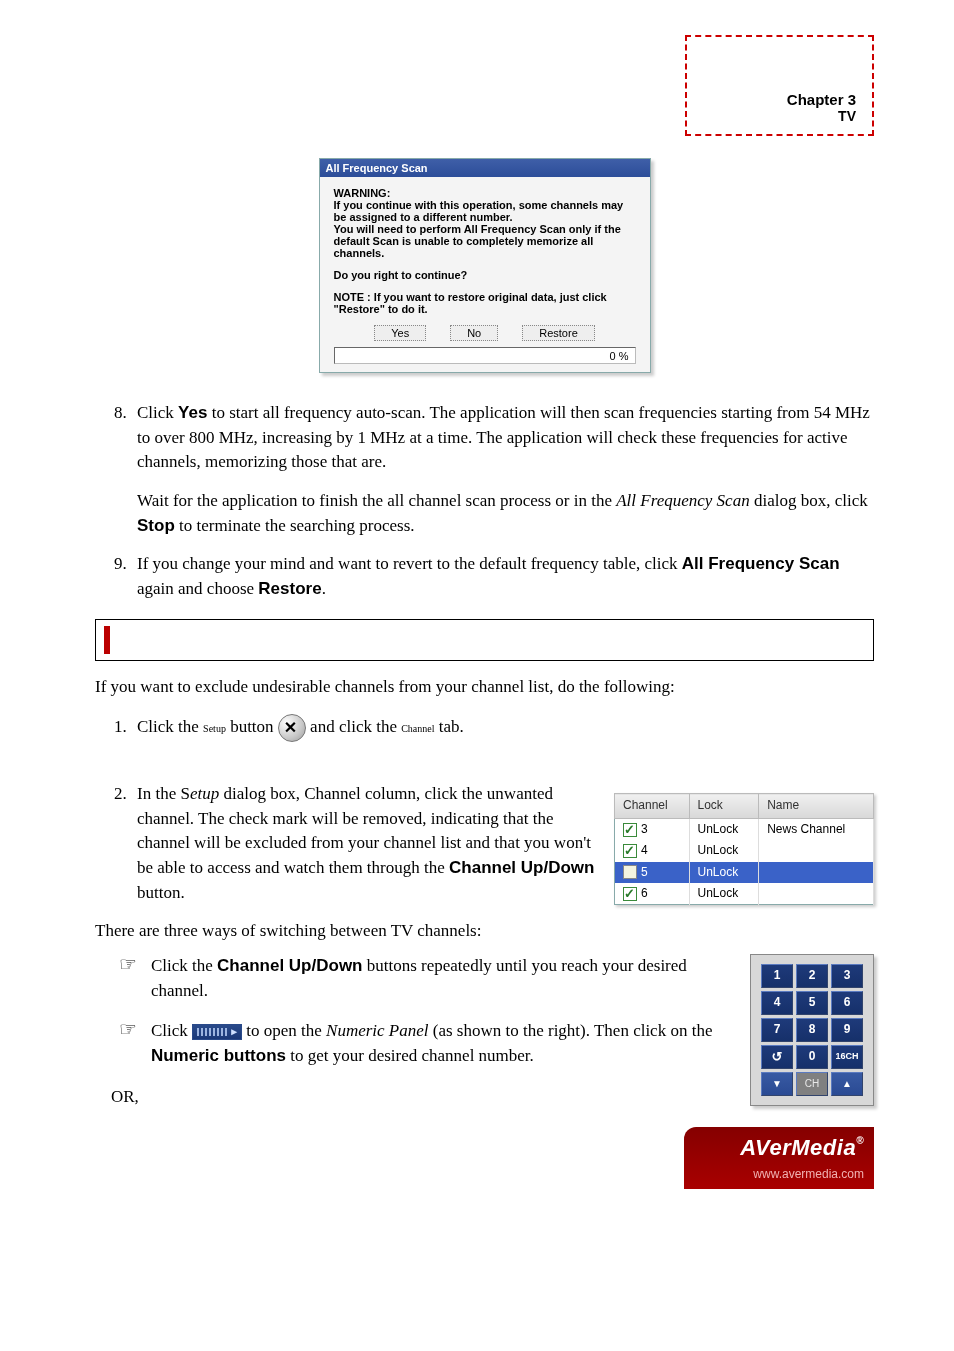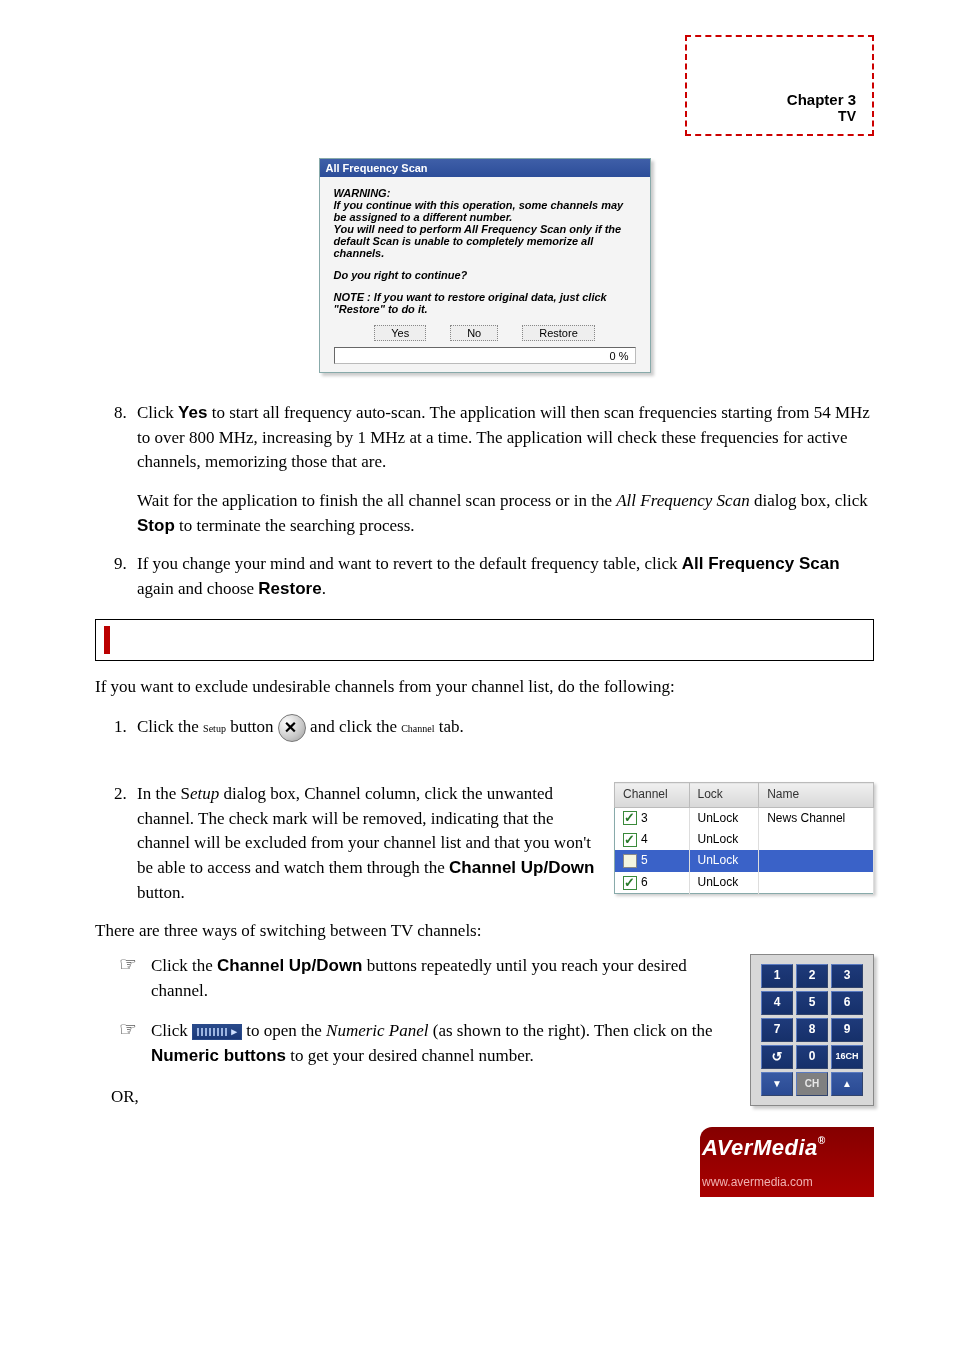--- a/index.html
+++ b/index.html
@@ -37,21 +37,21 @@
     color: #000;
   }
   .dialog-title {
     background: linear-gradient(#3f5fa8, #2c4d99);
     color: #fff;
     padding: 3px 6px;
     font-weight: bold;
     font-size: 11px;
   }
   .dialog-body { padding: 10px 14px 8px 14px; }
-  .dialog-body b { font-weight: bold; font-style: italic; }
+  .dialog-body b { font-weight: bold; }
   .dialog-btns { display:flex; gap:24px; justify-content:center; margin:10px 0 6px 0; }
   .dialog-btns button {
     font-family: Tahoma, Arial, sans-serif;
     font-size: 11px;
     padding: 1px 16px;
     background:#eee;
     border:1px dotted #888;
   }
   .dialog-progress {
     border:1px inset #bbb;
@@ -80,21 +80,21 @@
     display:flex;
     align-items:center;
   }
   .section-header .bar {
     display:inline-block;
     width:6px;
     height:28px;
     background:#b00;
     margin-right:10px;
   }
-  .twocol { display:flex; gap:10px; align-items:flex-start;margin-top:40px; }
+  .twocol { display:flex; gap:10px; align-items:flex-end;margin-top:40px; }
   .twocol .left { flex:1; }
   
   .chan-table {
     border:1px solid #8aa;
     border-collapse:collapse;
     font-family: Tahoma, Arial, sans-serif;
     font-size:12px;
     width:260px;
     box-shadow: 2px 2px 3px #ccc;
   }
@@ -141,40 +141,40 @@
     font-weight:bold;
     border:1px outset #5a7ac0;
     text-align:center;
   }
   .keypad .loop{ font-size:13px;}
   .keypad .wide td { width:28px; }
   .keypad .chrow td {
     background:linear-gradient(#385aa3,#2a4a93);
     font-size:10px;
   }
-  .keypad .chlabel { background:#808080 !important; color:#e8e8e8; font-size:10px; font-weight:bold;}
+  .keypad .chlabel { background:#808080 !important; color:#e8e8e8; font-size:10px; font-weight:normal;}
   .page-footer {
     display:flex;
     align-items:flex-end;
     justify-content:space-between;
     margin-top:18px;
   }
   .pagenum { text-align:center; flex:1; font-family:Arial,sans-serif; font-weight:bold; font-size:15px; }
   .logo-box {
     background:linear-gradient(#850000,#a90000);
     color:#fff;
-    padding:8px 2px;
+    padding:8px 10px;
     border-radius:12px 0 0 0;
     font-family: Arial, sans-serif;
-    text-align:left;
+    text-align:right;
     min-width:170px;
   }
   .logo-box .brand { font-size:22px; font-style:italic; font-weight:900; letter-spacing:0.5px; }
   .logo-box .reg { font-size:10px; vertical-align: top; }
-  .logo-box .url { font-size:12px; color:#f0b0b0; margin-top:14px; }
+  .logo-box .url { font-size:12px; color:#f0b0b0; margin-top:6px; }
   .setup-icon {
     display:inline-block;width:26px;height:26px;vertical-align:middle;
     border-radius:50%;
     background:radial-gradient(circle at 30% 30%, #fff 0%, #c8c8c8 60%, #9a9a9a 100%);
     border:1px solid #777;
     position:relative;
   }
   .setup-icon::after{
     content:"✕";position:absolute;left:5px;top:1px;font-size:16px;font-weight:bold;color:#000;
   }

